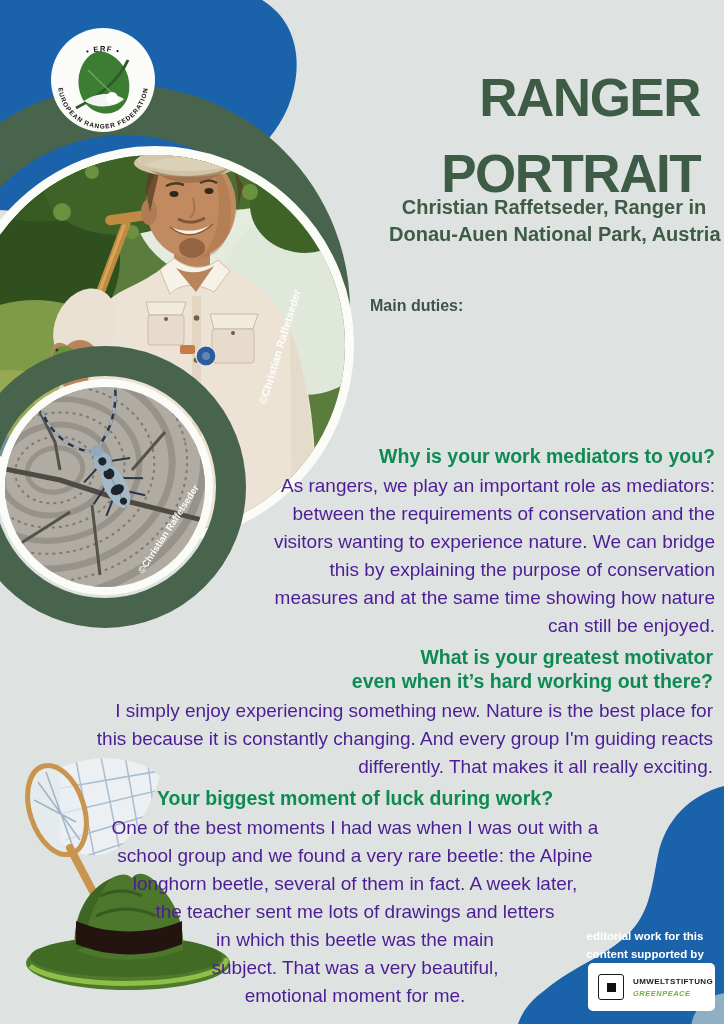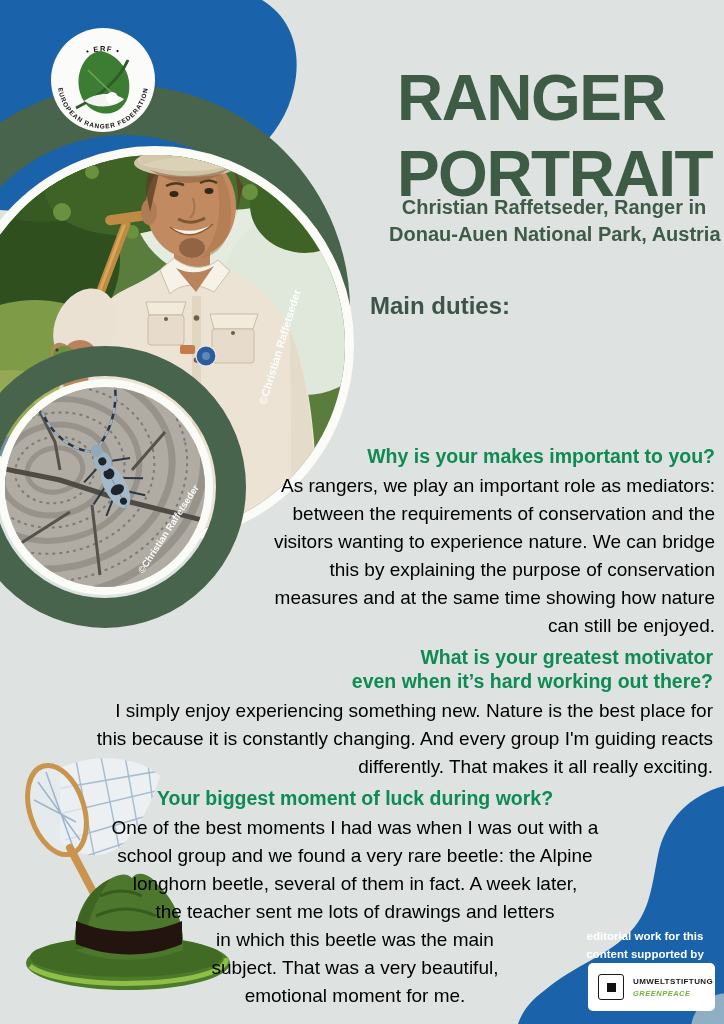--- a/index.html
+++ b/index.html
@@ -1,30 +1,30 @@
 <!DOCTYPE html>
 <html><head>
 <meta charset="utf-8">
 <style>
   html,body{margin:0;padding:0;}
   body{font-family:"Liberation Sans",sans-serif;}
   .page{position:relative;width:724px;height:1024px;background:#dee3e1;overflow:hidden;}
   .page svg.deco{position:absolute;left:0;top:0;z-index:0;}
   .txt{position:absolute;z-index:2;}
   .pre{white-space:pre;}
-  .title{top:60px;right:12px;font-size:64px;line-height:76px;
+  .title{top:60px;right:24px;text-align:right;font-size:53px;line-height:76px;
          font-weight:700;letter-spacing:-1.5px;color:#3e5b46;}
   .subtitle{top:194px;left:389px;width:330px;text-align:center;font-weight:700;
             font-size:20px;line-height:27px;color:#3e5b46;}
   .duties{top:292px;left:370px;width:340px;color:#3f5449;}
-  .duties .dhead{font-weight:700;font-size:24px;line-height:27px;}
+  .duties .dhead{font-weight:700;font-size:16px;line-height:27px;}
   .duties ul{margin:5px 0 0 0;padding:0 0 0 42px;list-style:disc outside;}
   .duties li{font-size:19.5px;line-height:27px;white-space:pre;}
   .qa .q{font-weight:700;font-size:19.5px;line-height:24px;color:#0e8a52;margin:0 0 4px 0;}
-  .qa .a{font-size:19px;line-height:28px;color:#000000;margin:0;}
+  .qa .a{font-size:19px;line-height:28px;color:#4c1d95;margin:0;}
   .qa1{top:444px;right:9px;text-align:right;}
   .qa2{top:645px;right:11px;text-align:right;}
   .qa3{top:786px;left:40px;width:630px;text-align:center;}
   .support{top:927px;right:6px;width:146px;text-align:center;color:#ffffff;
            font-weight:700;font-size:11.5px;line-height:18px;}
   .card{position:absolute;z-index:2;top:963px;right:9px;width:127px;height:48px;
         background:#ffffff;border-radius:5px;display:flex;align-items:center;
         padding:11px 6px;box-sizing:border-box;}
   .cardlogo{width:24px;height:24px;border:1.5px solid #1a1a1a;border-radius:3px;
             display:flex;align-items:center;justify-content:center;flex:0 0 auto;margin-left:4px;}
@@ -231,21 +231,21 @@
   </div>
 
   <div class="txt subtitle pre">Christian Raffetseder, Ranger in
 Donau-Auen National Park, Austria</div>
 
   <div class="txt duties">
     <div class="dhead">Main duties:</div>
   </div>
 
   <div class="txt qa qa1">
-    <p class="q pre">Why is your makes important to you?</p>
+    <p class="q pre">Why is your work mediators to you?</p>
     <p class="a pre">As rangers, we play an important role as mediators:
 between the requirements of conservation and the
 visitors wanting to experience nature. We can bridge
 this by explaining the purpose of conservation
 measures and at the same time showing how nature
 can still be enjoyed.</p>
   </div>
 
   <div class="txt qa qa2">
     <p class="q pre">What is your greatest motivator

